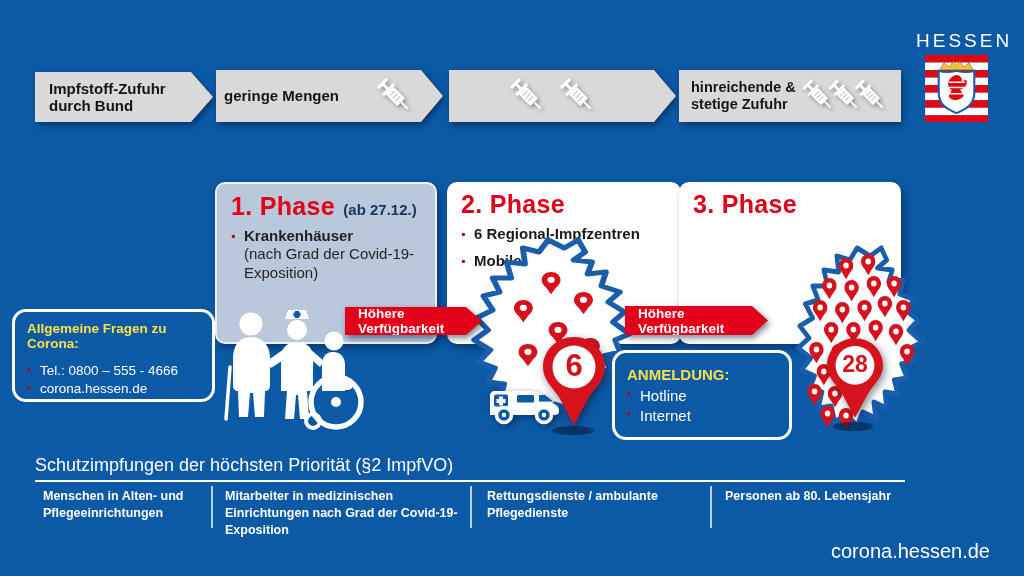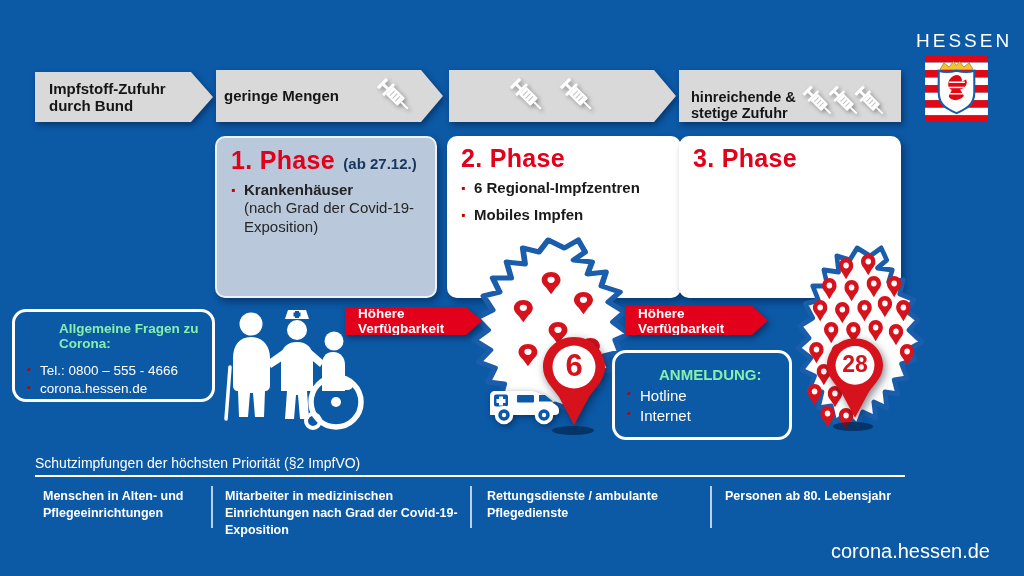--- a/index.html
+++ b/index.html
@@ -4,29 +4,29 @@
 <style>
   html,body{margin:0;padding:0;}
   body{font-family:"Liberation Sans", sans-serif;}
   #stage{position:relative;width:1024px;height:576px;background:#0c59a6;overflow:hidden;}
   .abs{position:absolute;}
 
   
   .arrow-wrap{position:absolute;filter:drop-shadow(2px 3px 3px rgba(0,10,40,.45));}
   .arrow{height:100%;width:100%;background:#d9d9d9;display:flex;align-items:center;
          clip-path:polygon(0 0, calc(100% - 22px) 0, 100% 50%, calc(100% - 22px) 100%, 0 100%);}
-  .arrow.rect{clip-path:none;align-items:flex-end;}
+  .arrow.rect{clip-path:none;}
   .arrow .lbl{font-weight:bold;color:#151515;font-size:15px;line-height:1.15;}
   .syr{filter:drop-shadow(2px 2px 2px rgba(0,0,0,.35));}
 
   
   .wordmark{color:#fff;font-size:19px;letter-spacing:3px;font-weight:normal;}
 
   
-  .pbox{position:absolute;border-radius:10px;box-shadow:3px 4px 7px rgba(0,10,40,.4);padding:8px 12px 8px 14px;box-sizing:border-box;z-index:2;}
+  .pbox{position:absolute;border-radius:10px;box-shadow:3px 4px 7px rgba(0,10,40,.4);padding:8px 12px 8px 14px;box-sizing:border-box;z-index:2;margin-top:46px;}
   .pbox.p1{background:#b9c8db;border:2px solid #edf2f8;}
   .pbox.white{background:#ffffff;}
   .ptitle{font-size:25px;font-weight:bold;color:#e2001a;letter-spacing:.3px;}
   .pdate{font-size:15px;font-weight:bold;color:#17365d;margin-left:4px;}
   ul.blist{list-style:none;margin:6px 0 0 0;padding:0;}
   ul.blist li{display:grid;grid-template-columns:13px 1fr;font-size:15px;line-height:1.22;margin-bottom:8px;}
   ul.blist li::before{content:"▪";color:#c00000;font-size:12px;line-height:1.6;}
   .p1 ul.blist li{color:#1f3864;font-weight:bold;}
   .white ul.blist li{color:#1a1a1a;font-weight:bold;}
   .u{text-decoration:underline;font-weight:normal;}
@@ -34,33 +34,33 @@
   .p3b{display:block;width:118px;font-weight:bold;color:#1a1a1a;}
 
   
   .avail-wrap{position:absolute;filter:drop-shadow(2px 3px 3px rgba(0,10,40,.5));z-index:4;}
   .avail{height:100%;width:100%;background:#e2001a;color:#fff;font-weight:bold;font-size:13.5px;
          display:flex;align-items:center;padding-left:13px;box-sizing:border-box;
          clip-path:polygon(0 0, calc(100% - 16px) 0, 100% 50%, calc(100% - 16px) 100%, 0 100%);}
 
   
   .bluebox{position:absolute;border:3px solid #fff;border-radius:14px;padding:9px 12px;box-sizing:border-box;z-index:4;}
-  .bluebox .btitle{color:#86efac;font-weight:bold;margin-left:32px;}
+  .bluebox .btitle{color:#fde047;font-weight:bold;}
   ul.wlist{list-style:none;margin:0;padding:0;}
   ul.wlist li{display:grid;grid-template-columns:13px 1fr;color:#fff;margin-top:3px;}
   ul.wlist li::before{content:"▪";color:#c00000;font-size:11px;}
 
   
   .mapsvg{position:absolute;z-index:3;}
   .bigpin{position:absolute;z-index:6;filter:drop-shadow(2px 3px 4px rgba(0,10,30,.5));}
   .bigpin .num{position:absolute;left:0;width:100%;text-align:center;font-weight:bold;color:#d6131c;}
   .pinshadow{position:absolute;background:rgba(2,25,55,.55);border-radius:50%;z-index:5;}
 
   
-  .prio-head{position:absolute;color:#fff;font-size:14px;border-bottom:2px solid #fff;padding-bottom:4px;z-index:2;}
+  .prio-head{position:absolute;color:#fff;font-size:18px;border-bottom:2px solid #fff;padding-bottom:4px;z-index:2;}
   .prio-col{position:absolute;color:#fff;font-weight:bold;font-size:12.5px;line-height:1.35;z-index:2;}
   .vsep{position:absolute;width:2px;background:rgba(230,240,250,.8);z-index:2;}
   .site{position:absolute;color:#fff;font-size:20px;z-index:2;}
 </style>
 </head>
 <body>
 
 <svg width="0" height="0" style="position:absolute">
   <defs>
     <symbol id="syringe" viewBox="0 0 40 40">

